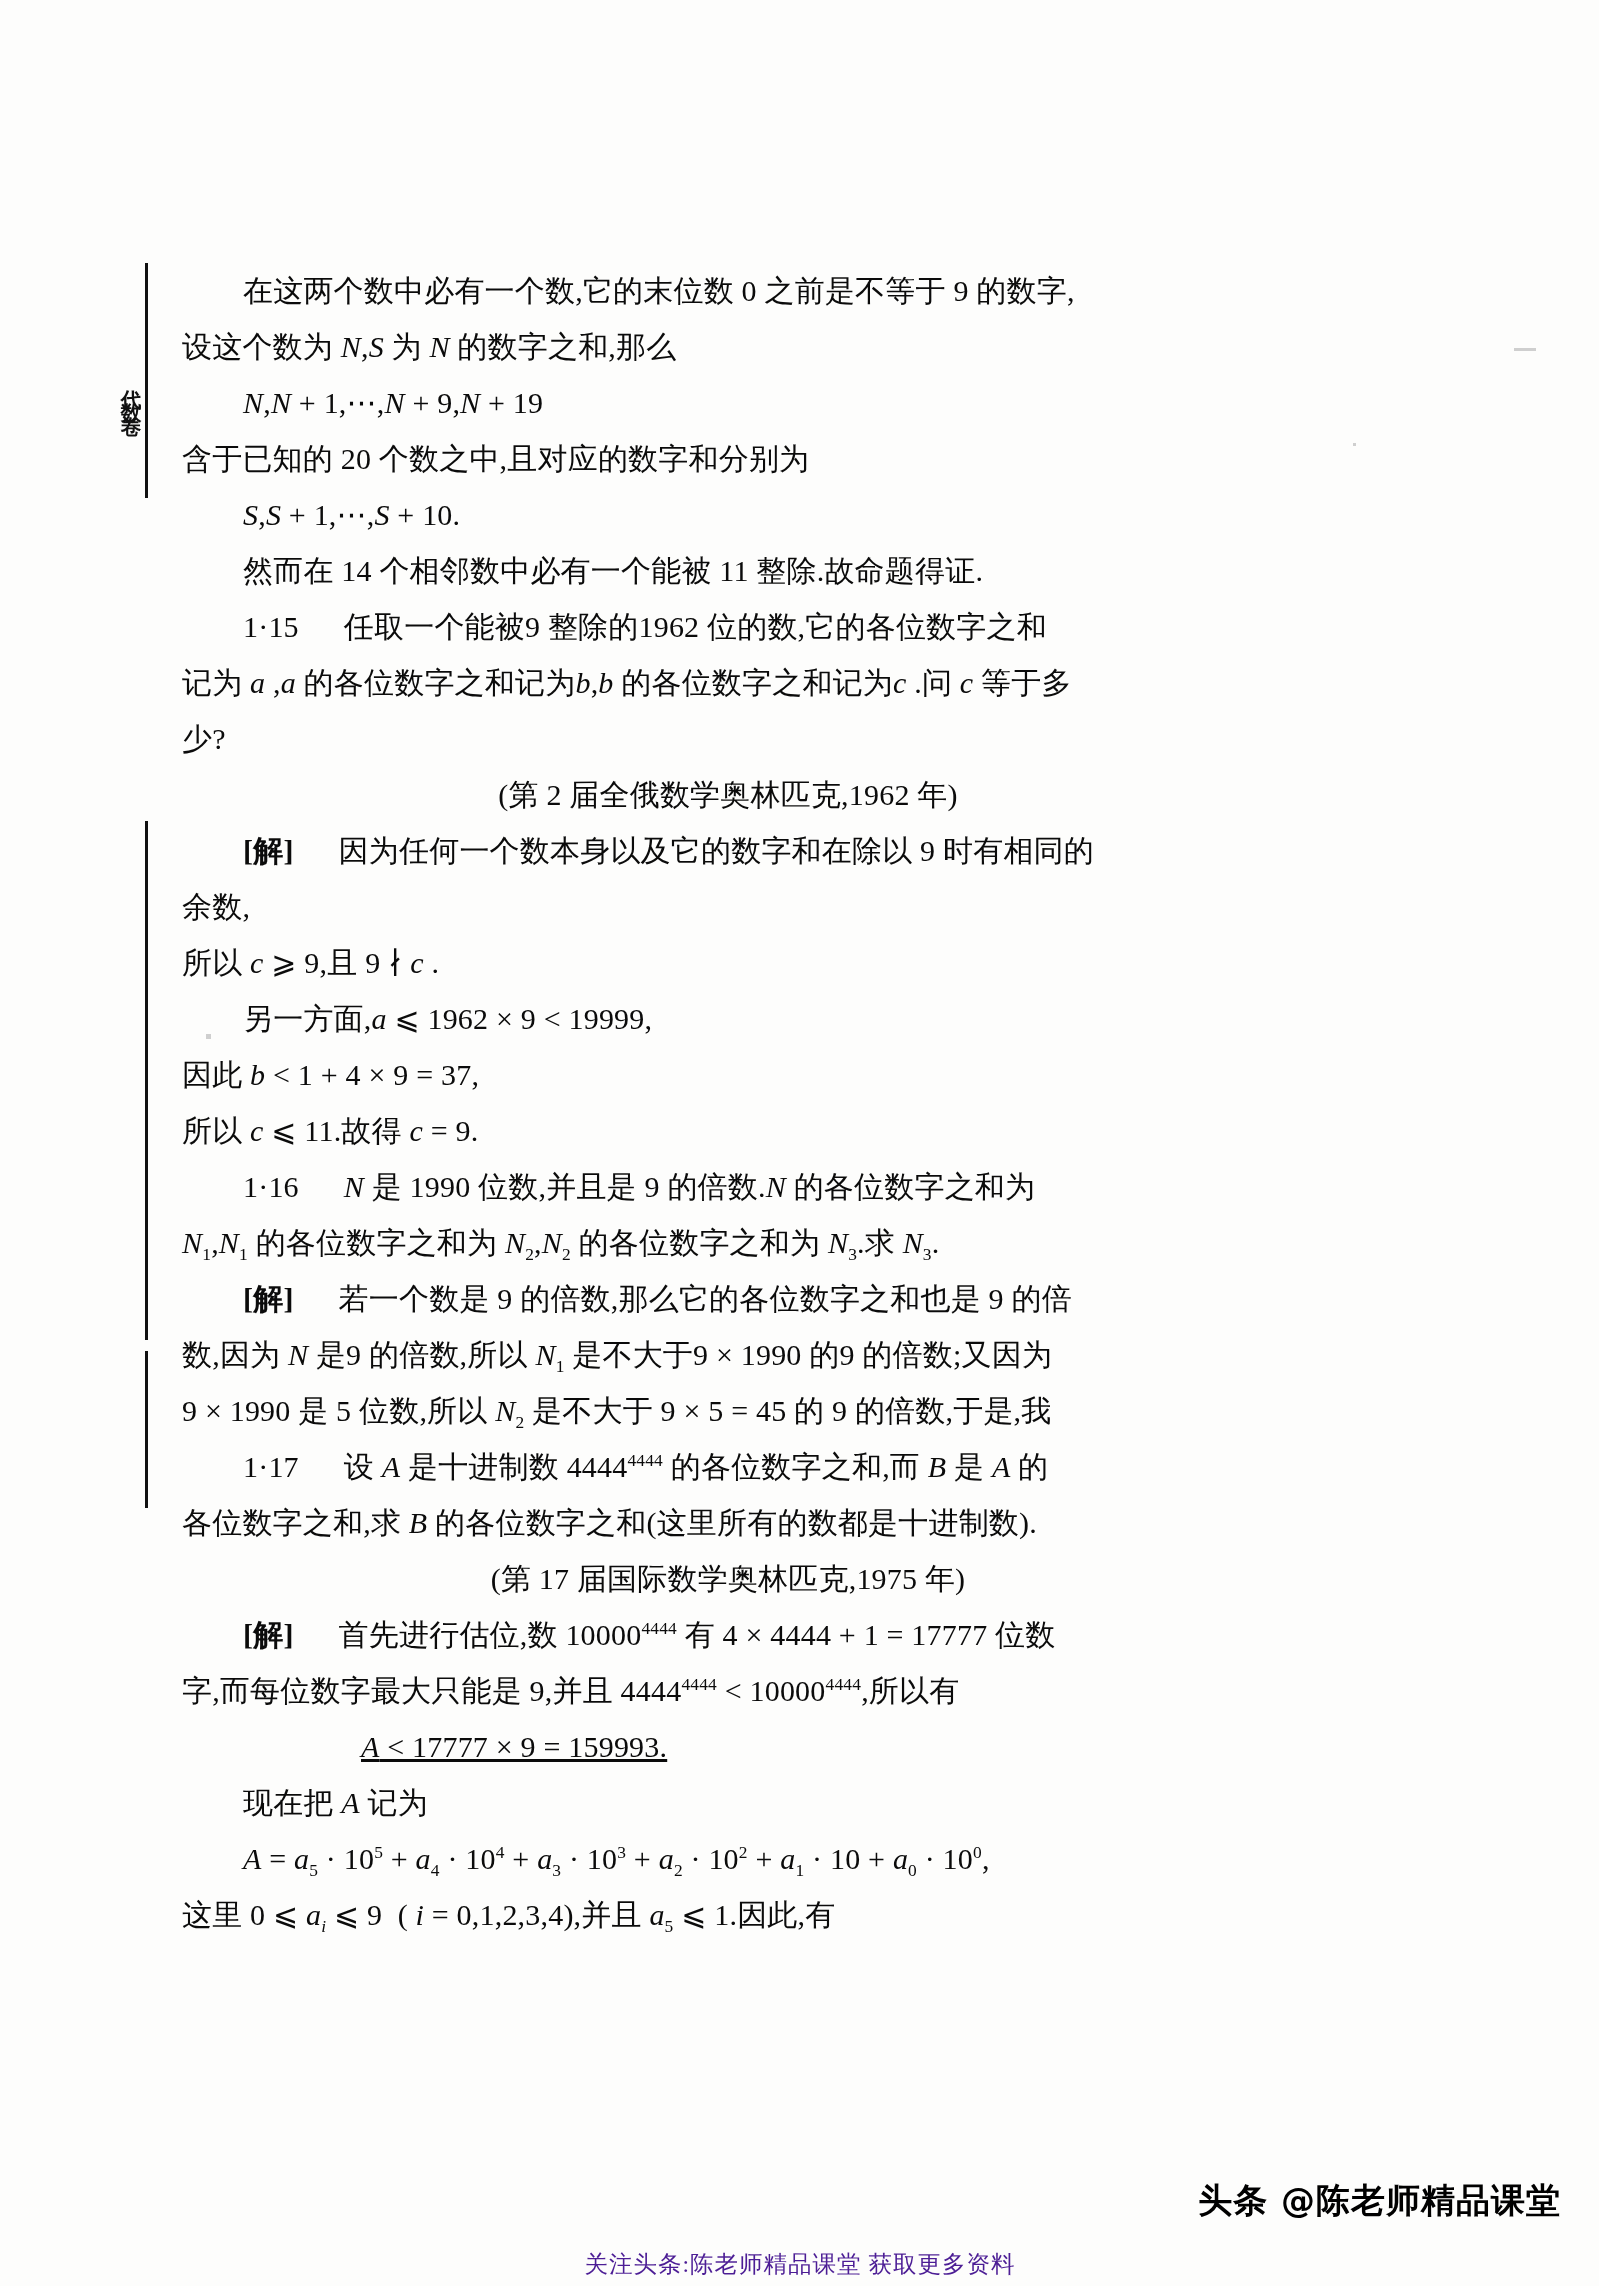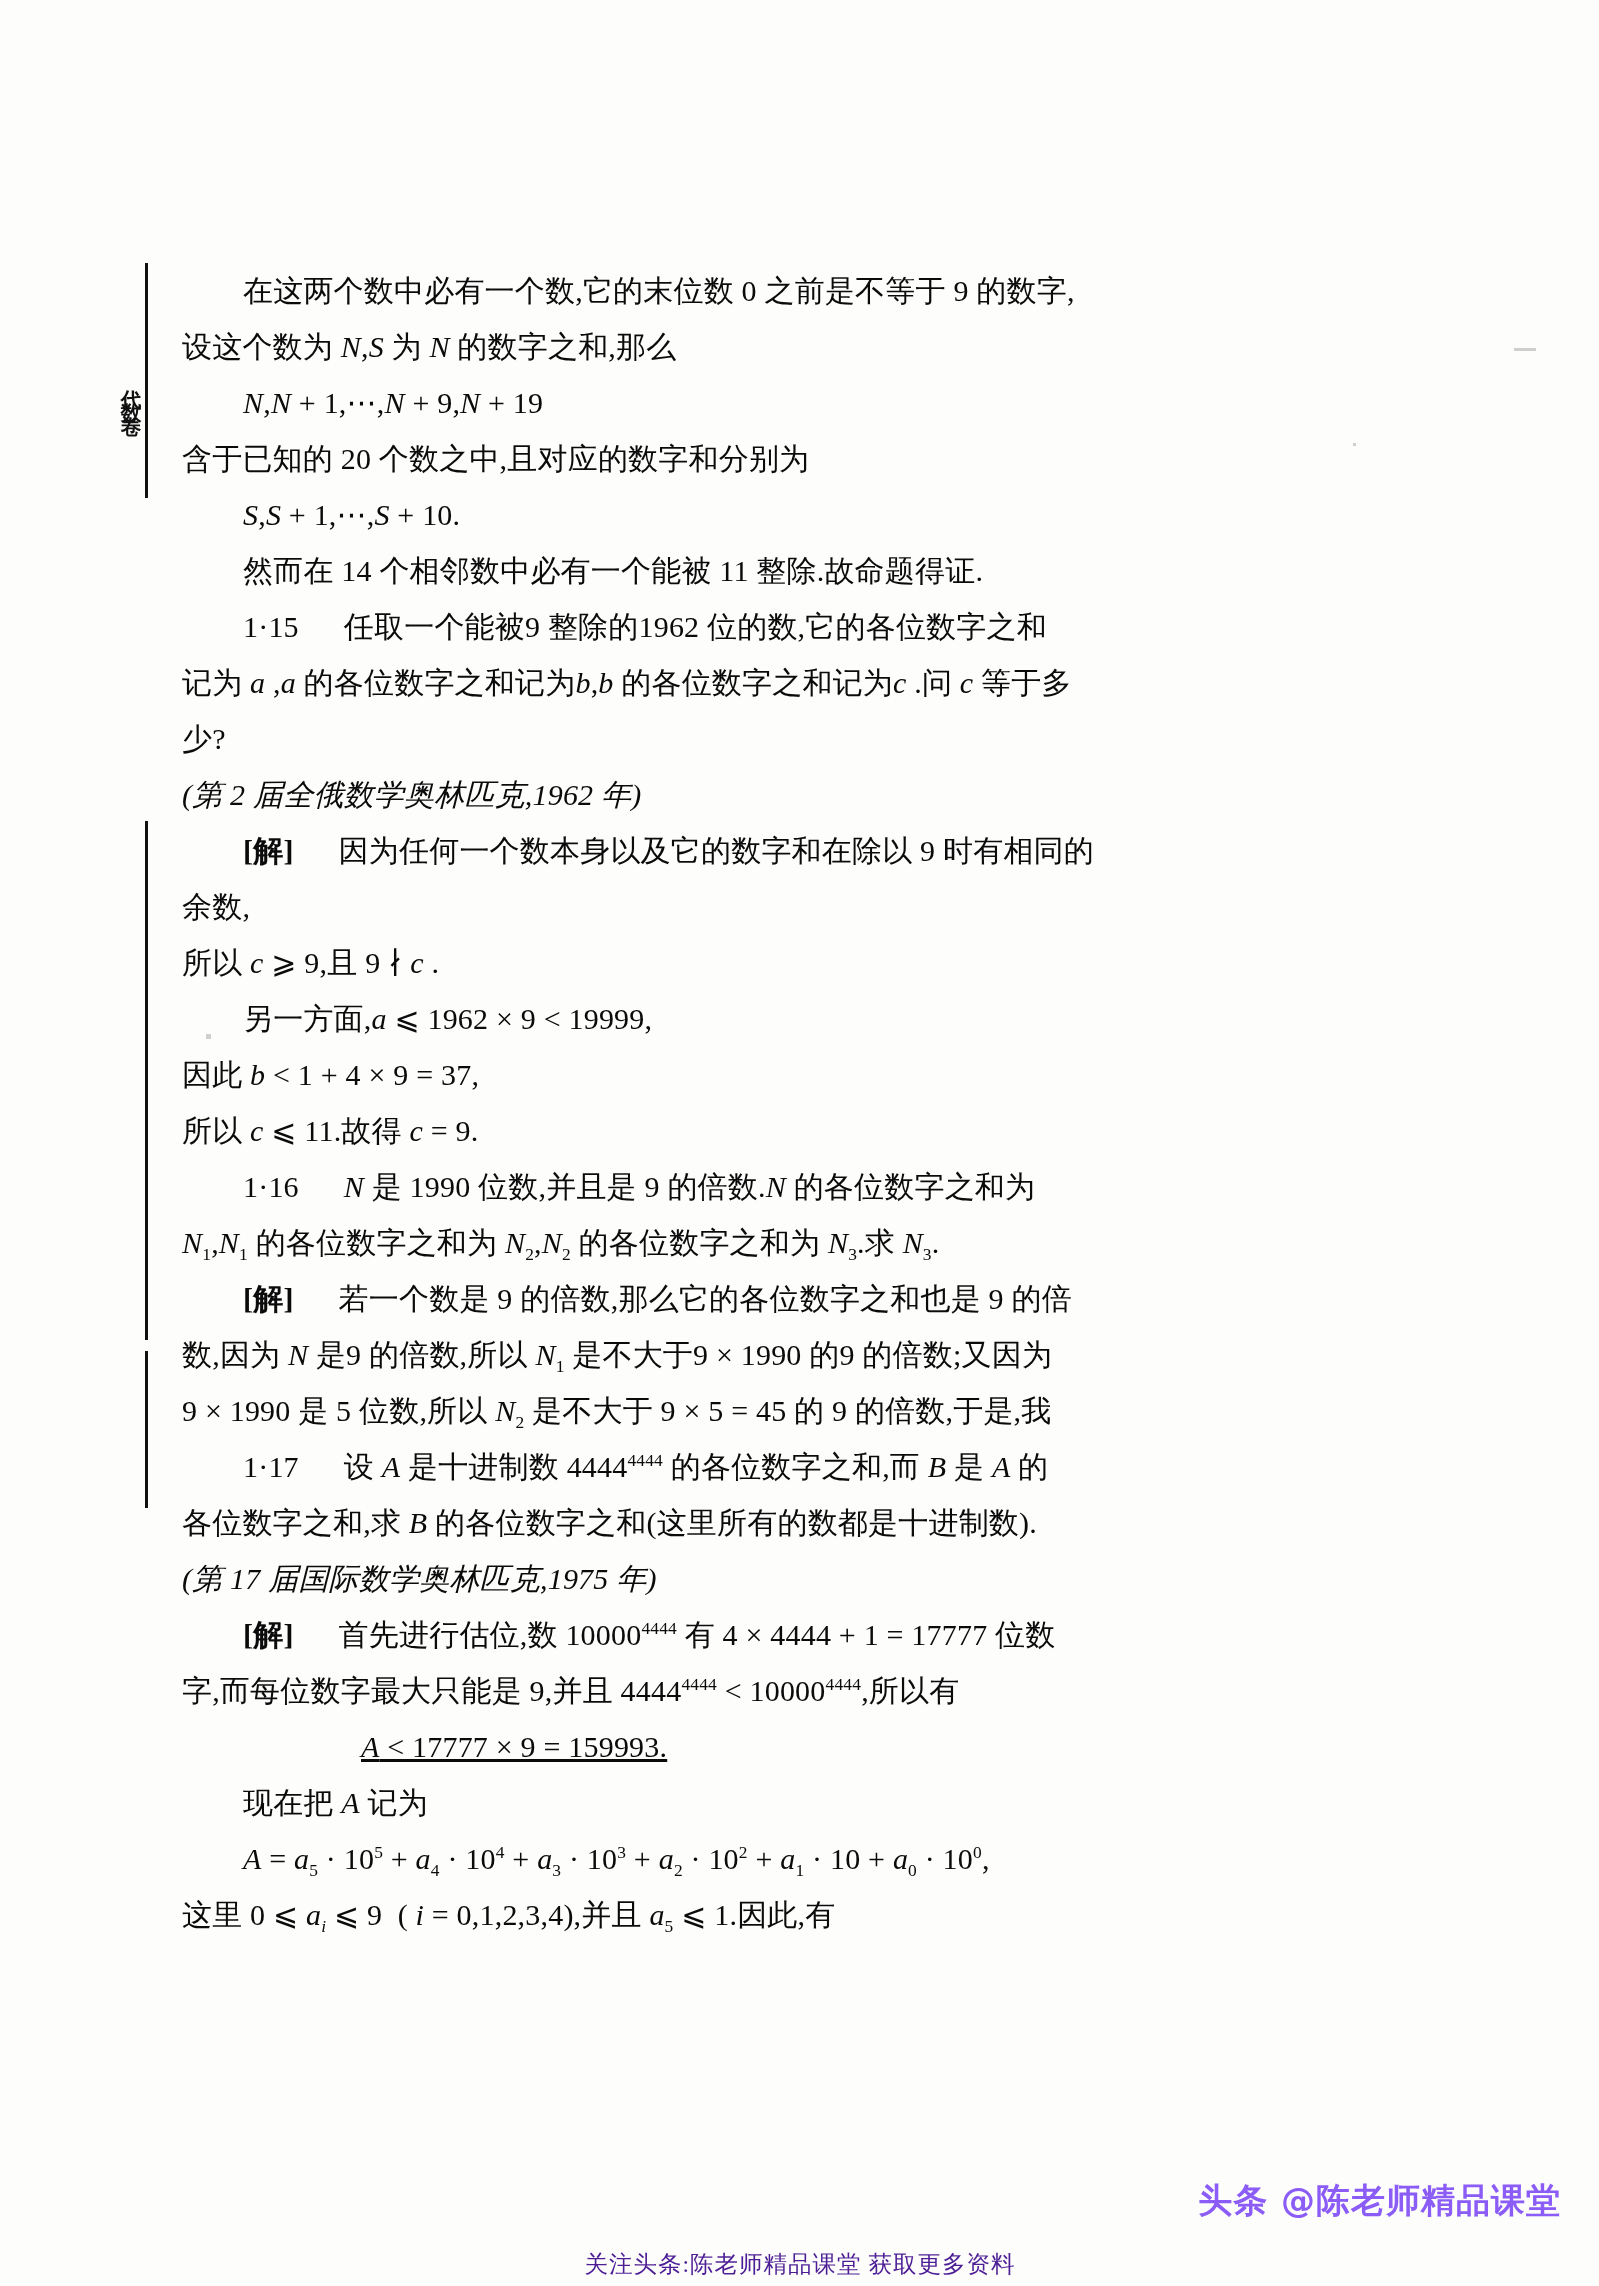--- a/index.html
+++ b/index.html
@@ -68,21 +68,21 @@
     letter-spacing: 0.2px;
     text-align: justify;
   }
   .ln {
     white-space: nowrap;
     height: 56px;
     display: block;
   }
   .ind1 { padding-left: 61px; }
   .ind-math { padding-left: 61px; }
-  .right { text-align: left; display: block; white-space: nowrap; font-style: italic; }
+  .right { text-align: center; display: block; white-space: nowrap; }
 
   i.v {
     font-family: "Liberation Serif", "DejaVu Serif", serif;
     font-style: italic;
   }
   sup {
     font-size: 0.58em;
     vertical-align: super;
     line-height: 0;
   }
@@ -105,21 +105,21 @@
     height: 127px;
   }
 
   
   .promo-right {
     position: absolute;
     right: 39px;
     top: 2178px;
     font-size: 34px;
     font-weight: 700;
-    color: #8b5cf6;
+    color: #000000;
     font-family: "DejaVu Sans", sans-serif;
     letter-spacing: 1px;
     white-space: nowrap;
   }
   .promo-bottom {
     position: absolute;
     left: 0;
     top: 2248px;
     width: 1600px;
     text-align: center;

